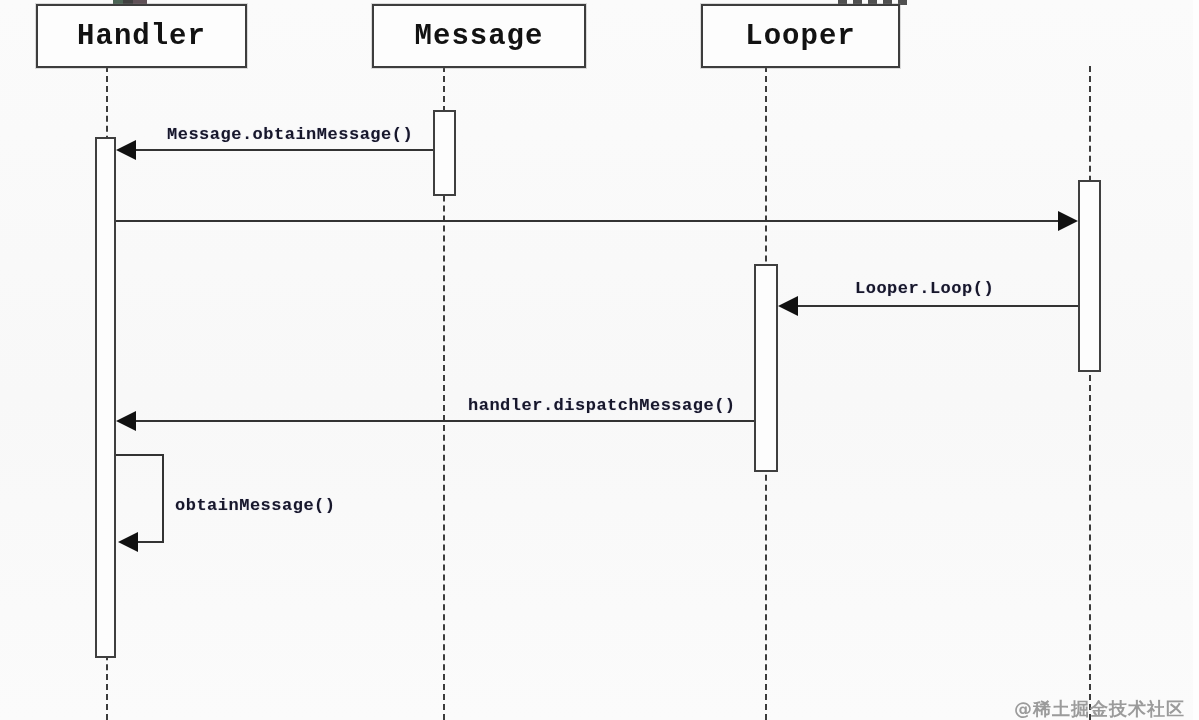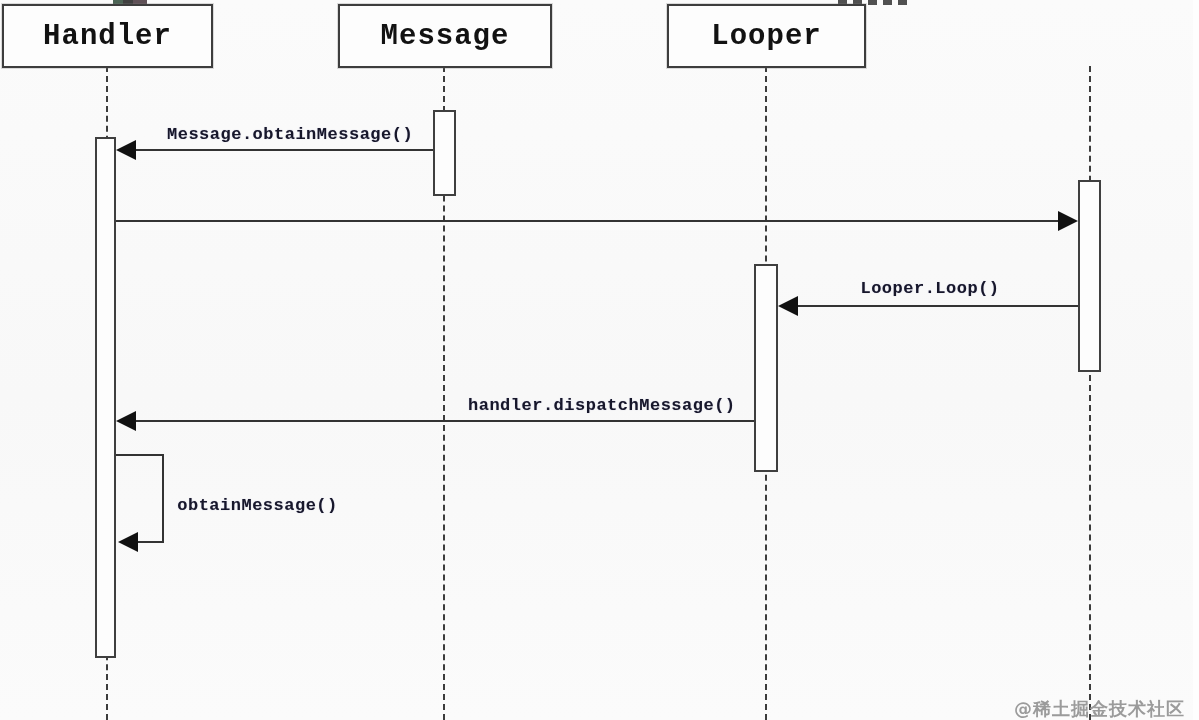--- a/index.html
+++ b/index.html
@@ -12,34 +12,35 @@
   }
   .pbox{
     position:absolute;
     top:4px;height:60px;
     border:2px solid #3d3d3d;
     background:#fdfdfd;
     display:flex;align-items:center;justify-content:center;
     font-weight:bold;font-size:29px;color:#121212;
     letter-spacing:1px;
     box-shadow:0 0 0 1px rgba(120,120,120,.25);
+    margin-left:34px;
   }
   .lifeline{
     position:absolute;top:66px;height:654px;width:0;
     border-left:2px dashed #3c3c3c;
   }
   .actbar{
     position:absolute;
     border:2px solid #3f3f3f;
     background:#fdfdfd;
   }
   .msglabel{
     position:absolute;
     font-weight:bold;font-size:17px;color:#17172a;
-    text-align:center;white-space:nowrap;
+    text-align:left;white-space:nowrap;
     letter-spacing:0.5px;
     text-shadow:0 0 1px rgba(60,60,140,.35);
   }
   #arrow-layer{position:absolute;left:0;top:0;pointer-events:none;}
   #watermark{
     position:absolute;left:1014px;top:697px;
     font-family:"DejaVu Sans", sans-serif;
     font-size:18px;color:#9b9b9b;letter-spacing:1px;
     white-space:nowrap;
     font-weight:bold;

